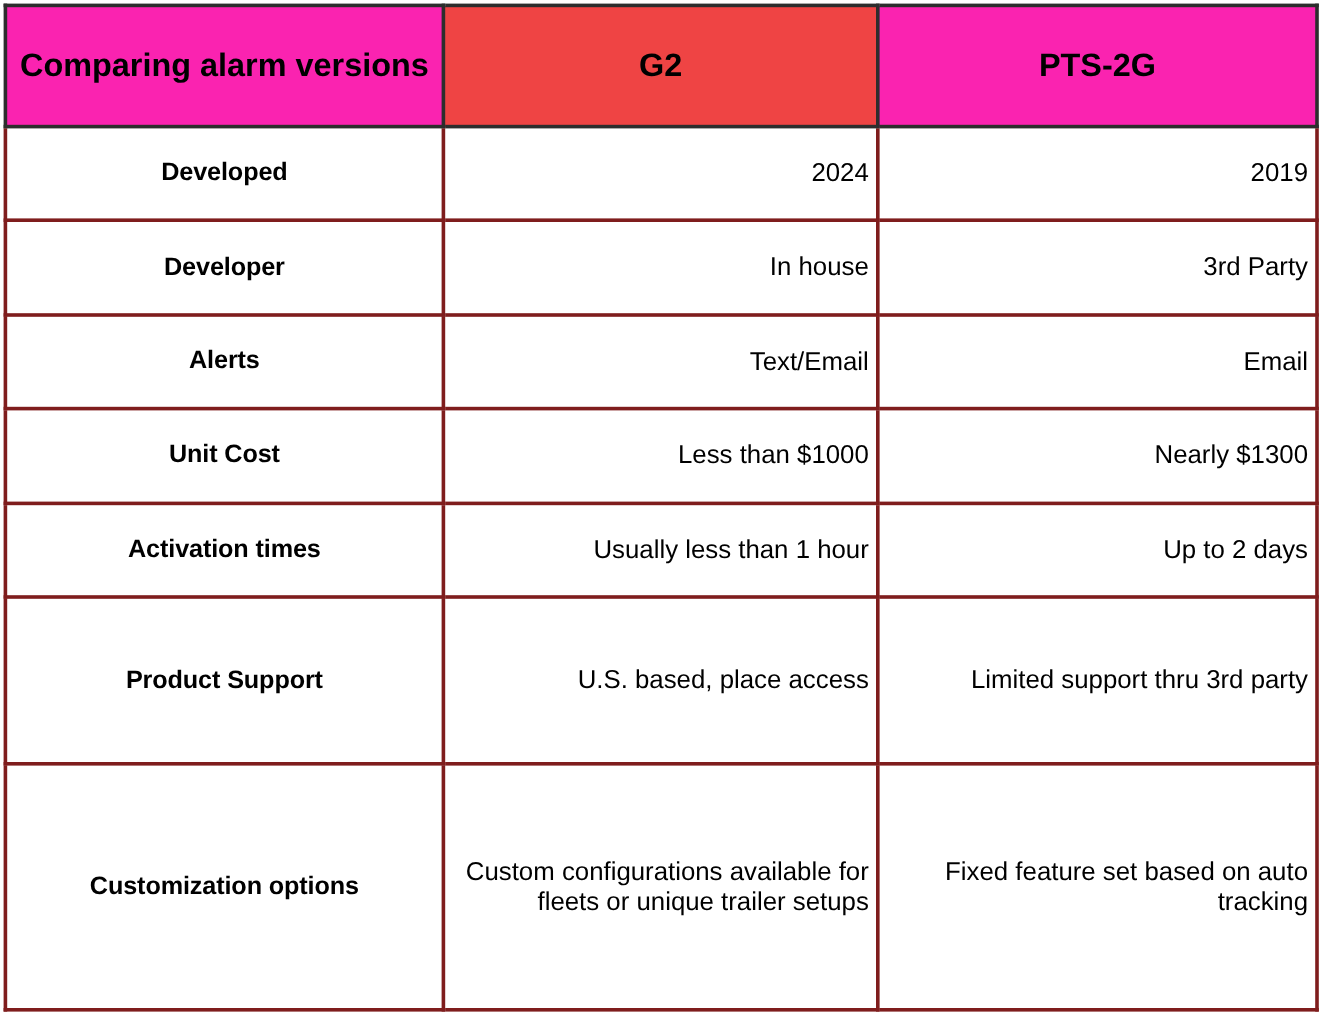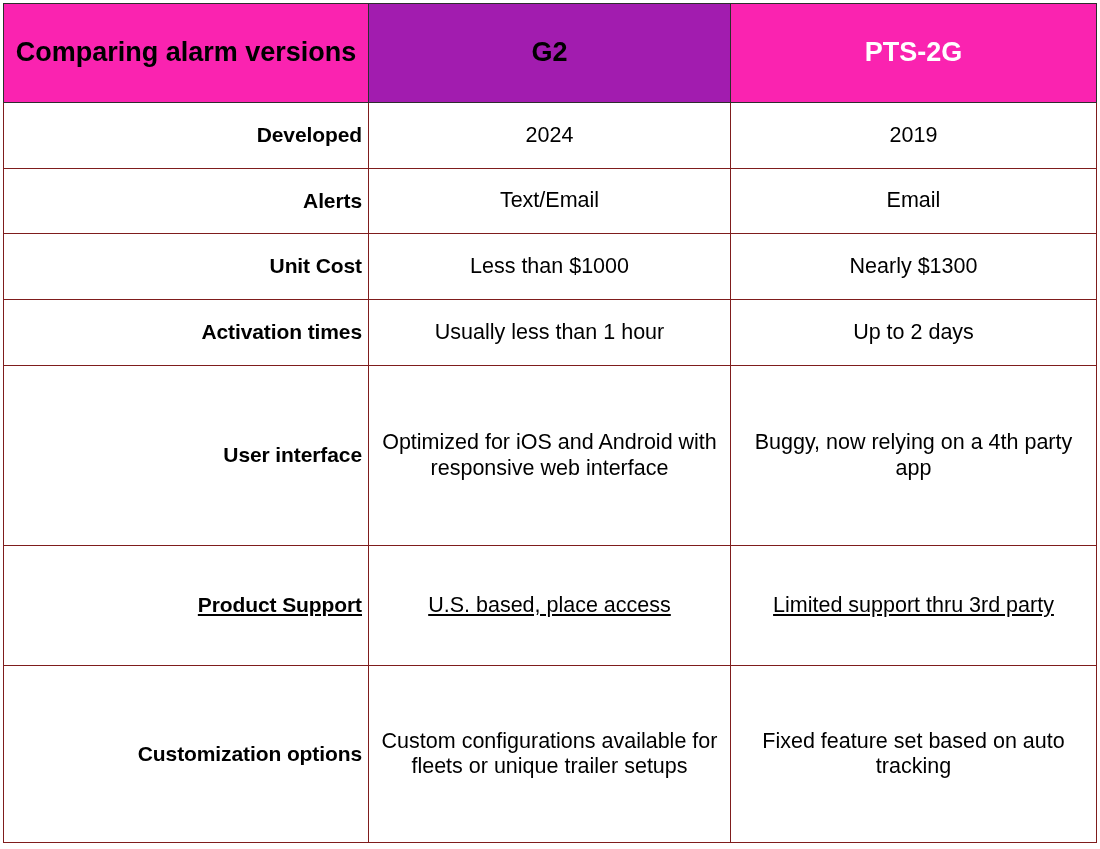--- a/index.html
+++ b/index.html
@@ -25,21 +25,21 @@
     table-layout: fixed;
     width: 1093px;
     height: 840px;
     background: #ffffff;
   }
   table.cmp col.c-feature { width: 365px; }
   table.cmp col.c-g2      { width: 362px; }
   table.cmp col.c-pts     { width: 366px; }
 
   table.cmp th, table.cmp td {
-    border: 1px solid #7f1d1d;
+    border: 3px solid #7f1d1d;
     padding: 2px 6px;
     vertical-align: middle;
     color: #000000;
     line-height: 1.18;
   }
 
   
   tr.head-row th {
     background: #fa23b0;
     border-color: #2d2d2d;
@@ -50,79 +50,79 @@
     line-height: 1.15;
   }
   th.head-feature {
     font-size: 26px;
   }
 
   
   td.feature {
     font-weight: bold;
     font-size: 21px;
-    text-align: right;
+    text-align: center;
     letter-spacing: -0.1px;
   }
   td.val {
     font-weight: normal;
     font-size: 21.5px;
-    text-align: center;
+    text-align: right;
   }
 
   tr.r-short td { height: 34px; }
   tr.r-ui td    { height: 102px; }
   tr.r-add td   { height: 106px; }
-  tr.r-sup td   { height: 66px; text-decoration: underline; }
+  tr.r-sup td   { height: 66px; }
   tr.r-cust td  { height: 106px; }
   tr.r-opt td   { height: 100px; }
 </style>
 </head>
 <body>
 
 <div class="sheet">
   <table class="cmp">
     <colgroup>
       <col class="c-feature">
       <col class="c-g2">
       <col class="c-pts">
     </colgroup>
     <thead>
       <tr class="head-row">
         <th class="head-feature" style="background: rgb(250, 35, 176); color: rgb(0, 0, 0);">Comparing alarm versions</th>
-        <th style="background: #a21caf; color: rgb(0, 0, 0);">G2</th>
-        <th style="background: rgb(250, 35, 176); color: #ffffff;">PTS-2G</th>
+        <th style="background: #ef4444; color: rgb(0, 0, 0);">G2</th>
+        <th style="background: rgb(250, 35, 176); color: #000000;">PTS-2G</th>
       </tr>
     </thead>
     <tbody>
       <tr class="r-short">
         <td class="feature">Developed</td>
         <td class="val">2024</td>
         <td class="val">2019</td>
+      </tr>
+      <tr class="r-short">
+        <td class="feature">Developer</td>
+        <td class="val">In house</td>
+        <td class="val">3rd Party</td>
       </tr>
       <tr class="r-short">
         <td class="feature">Alerts</td>
         <td class="val">Text/Email</td>
         <td class="val">Email</td>
       </tr>
       <tr class="r-short">
         <td class="feature">Unit Cost</td>
         <td class="val">Less than $1000</td>
         <td class="val">Nearly $1300</td>
       </tr>
       <tr class="r-short">
         <td class="feature">Activation times</td>
         <td class="val">Usually less than 1 hour</td>
         <td class="val">Up to 2 days</td>
       </tr>
-      <tr class="r-ui">
-        <td class="feature">User interface</td>
-        <td class="val">Optimized for iOS and Android with responsive web interface</td>
-        <td class="val">Buggy, now relying on a 4th party app</td>
-      </tr>
       <tr class="r-sup">
         <td class="feature">Product Support</td>
         <td class="val">U.S. based, place access</td>
         <td class="val">Limited support thru 3rd party</td>
       </tr>
       <tr class="r-opt">
         <td class="feature">Customization options</td>
         <td class="val">Custom configurations available for fleets or unique trailer setups</td>
         <td class="val">Fixed feature set based on auto tracking</td>
       </tr>

